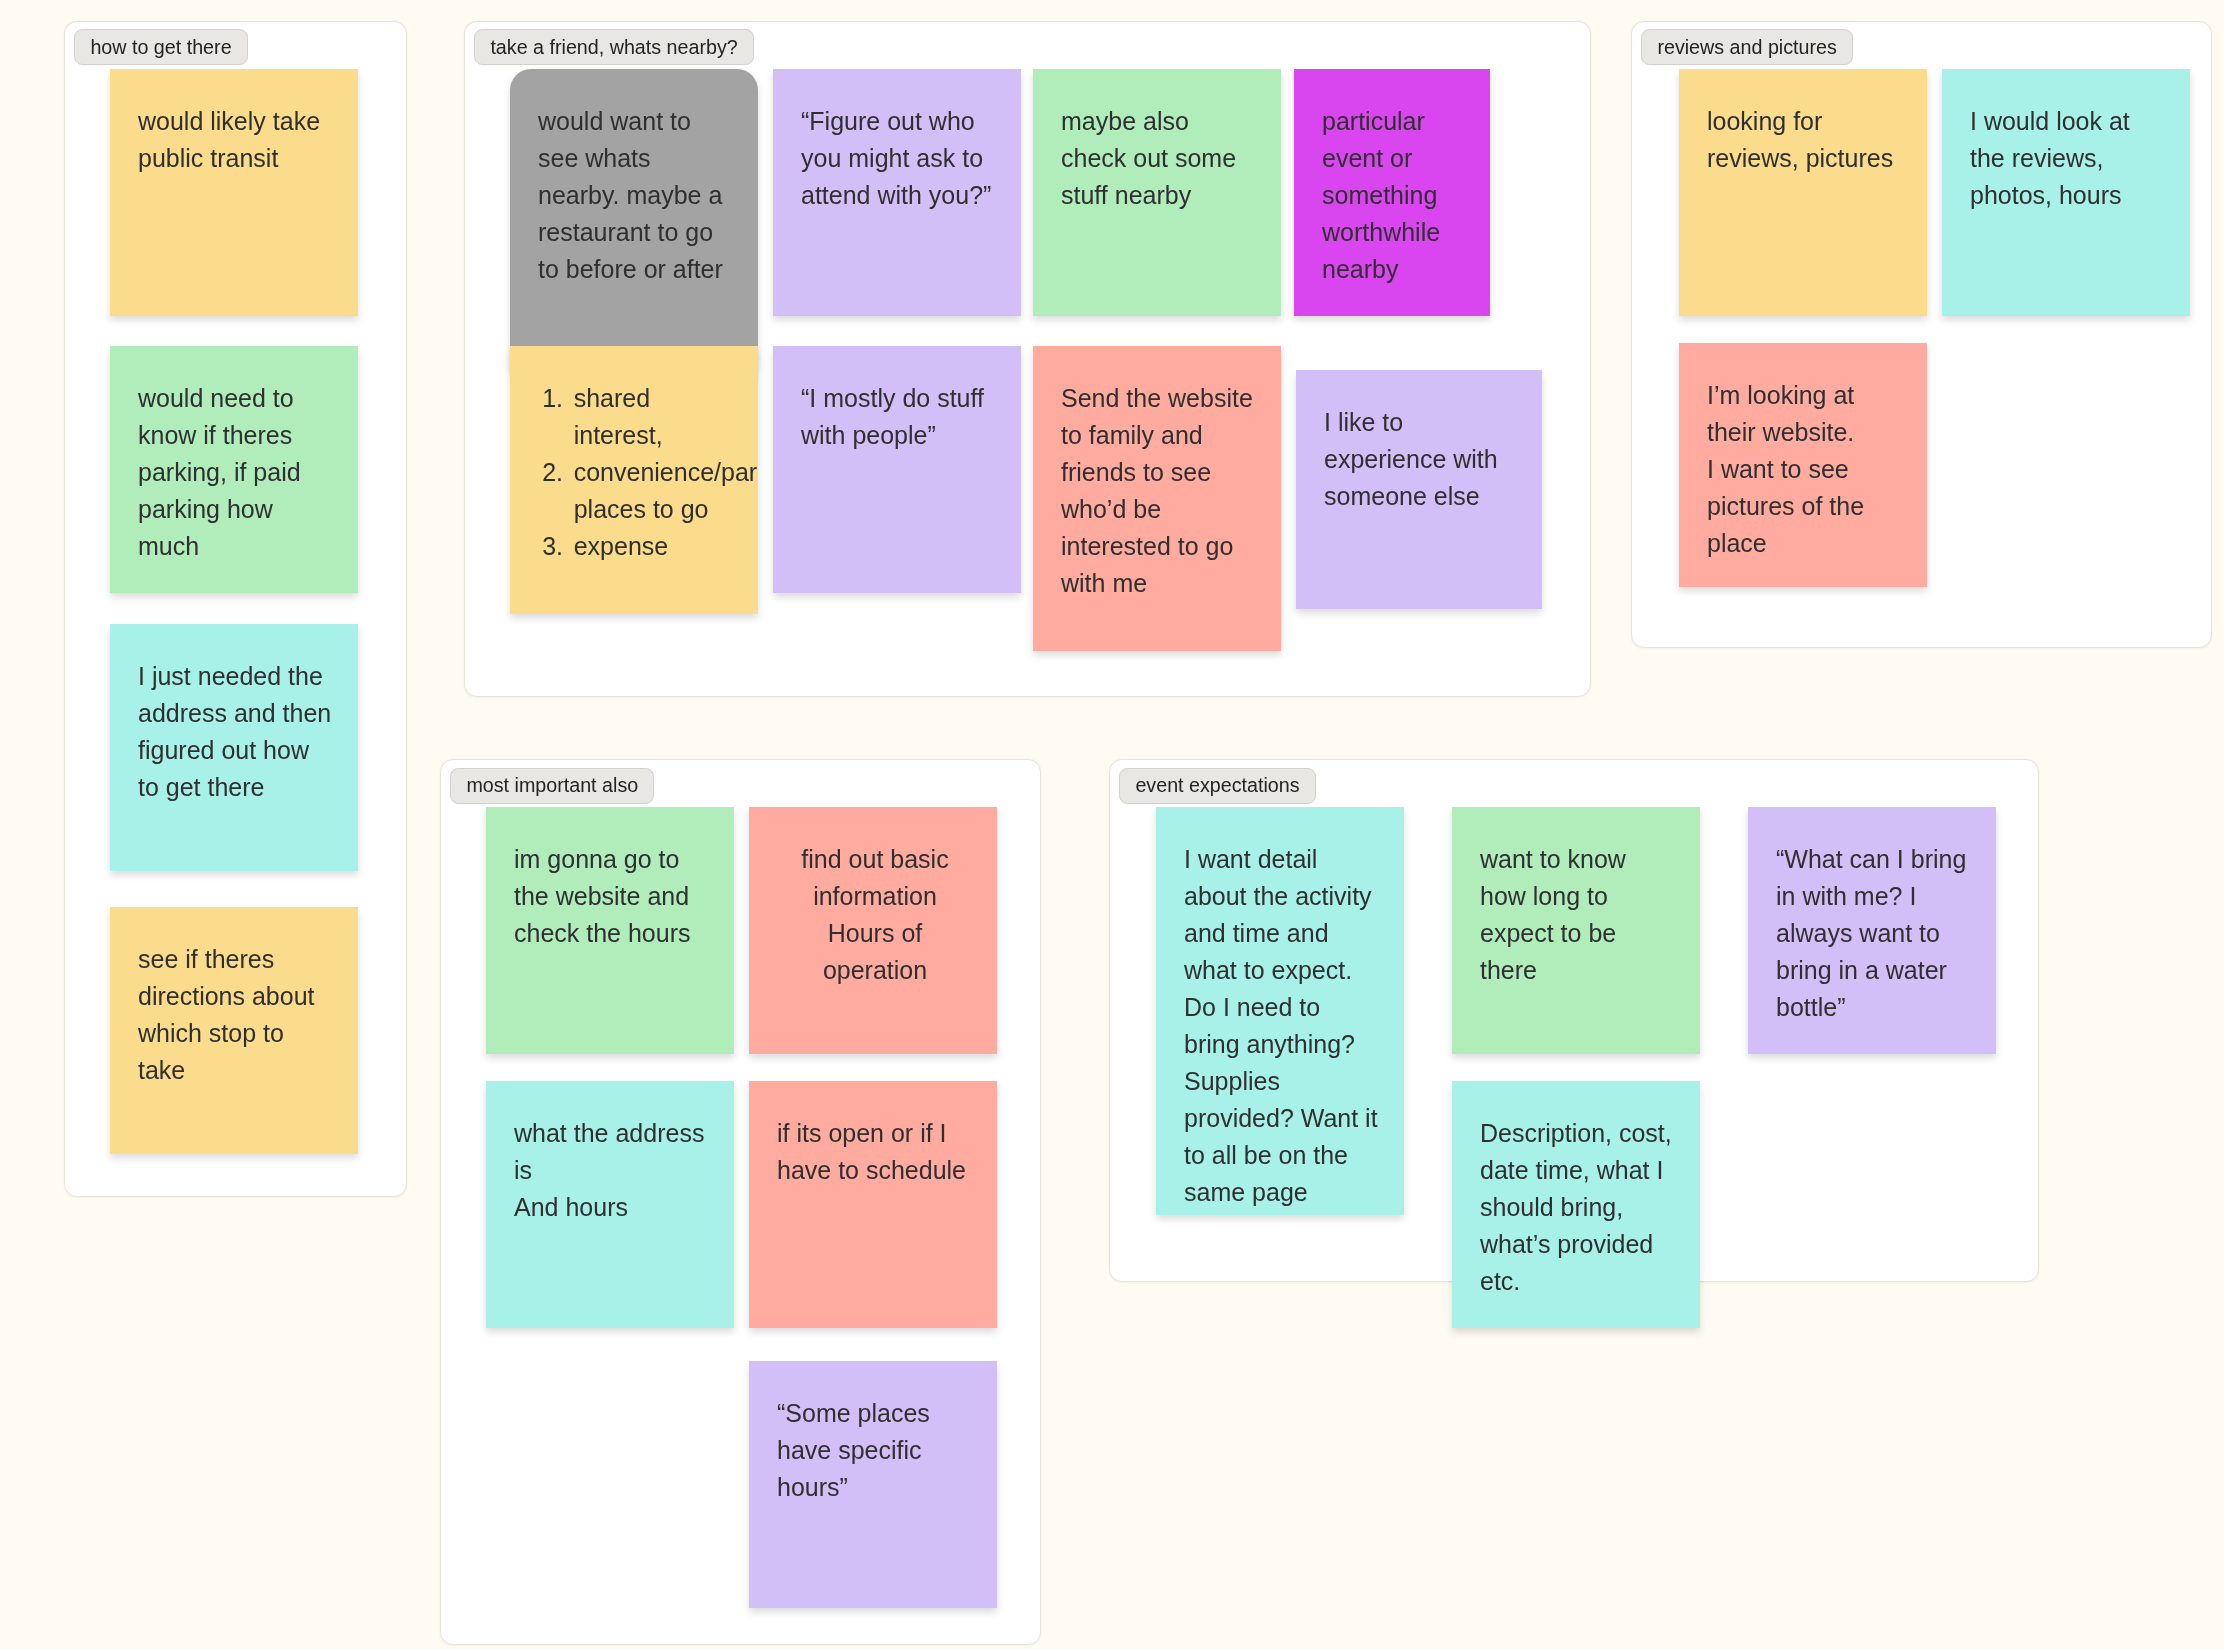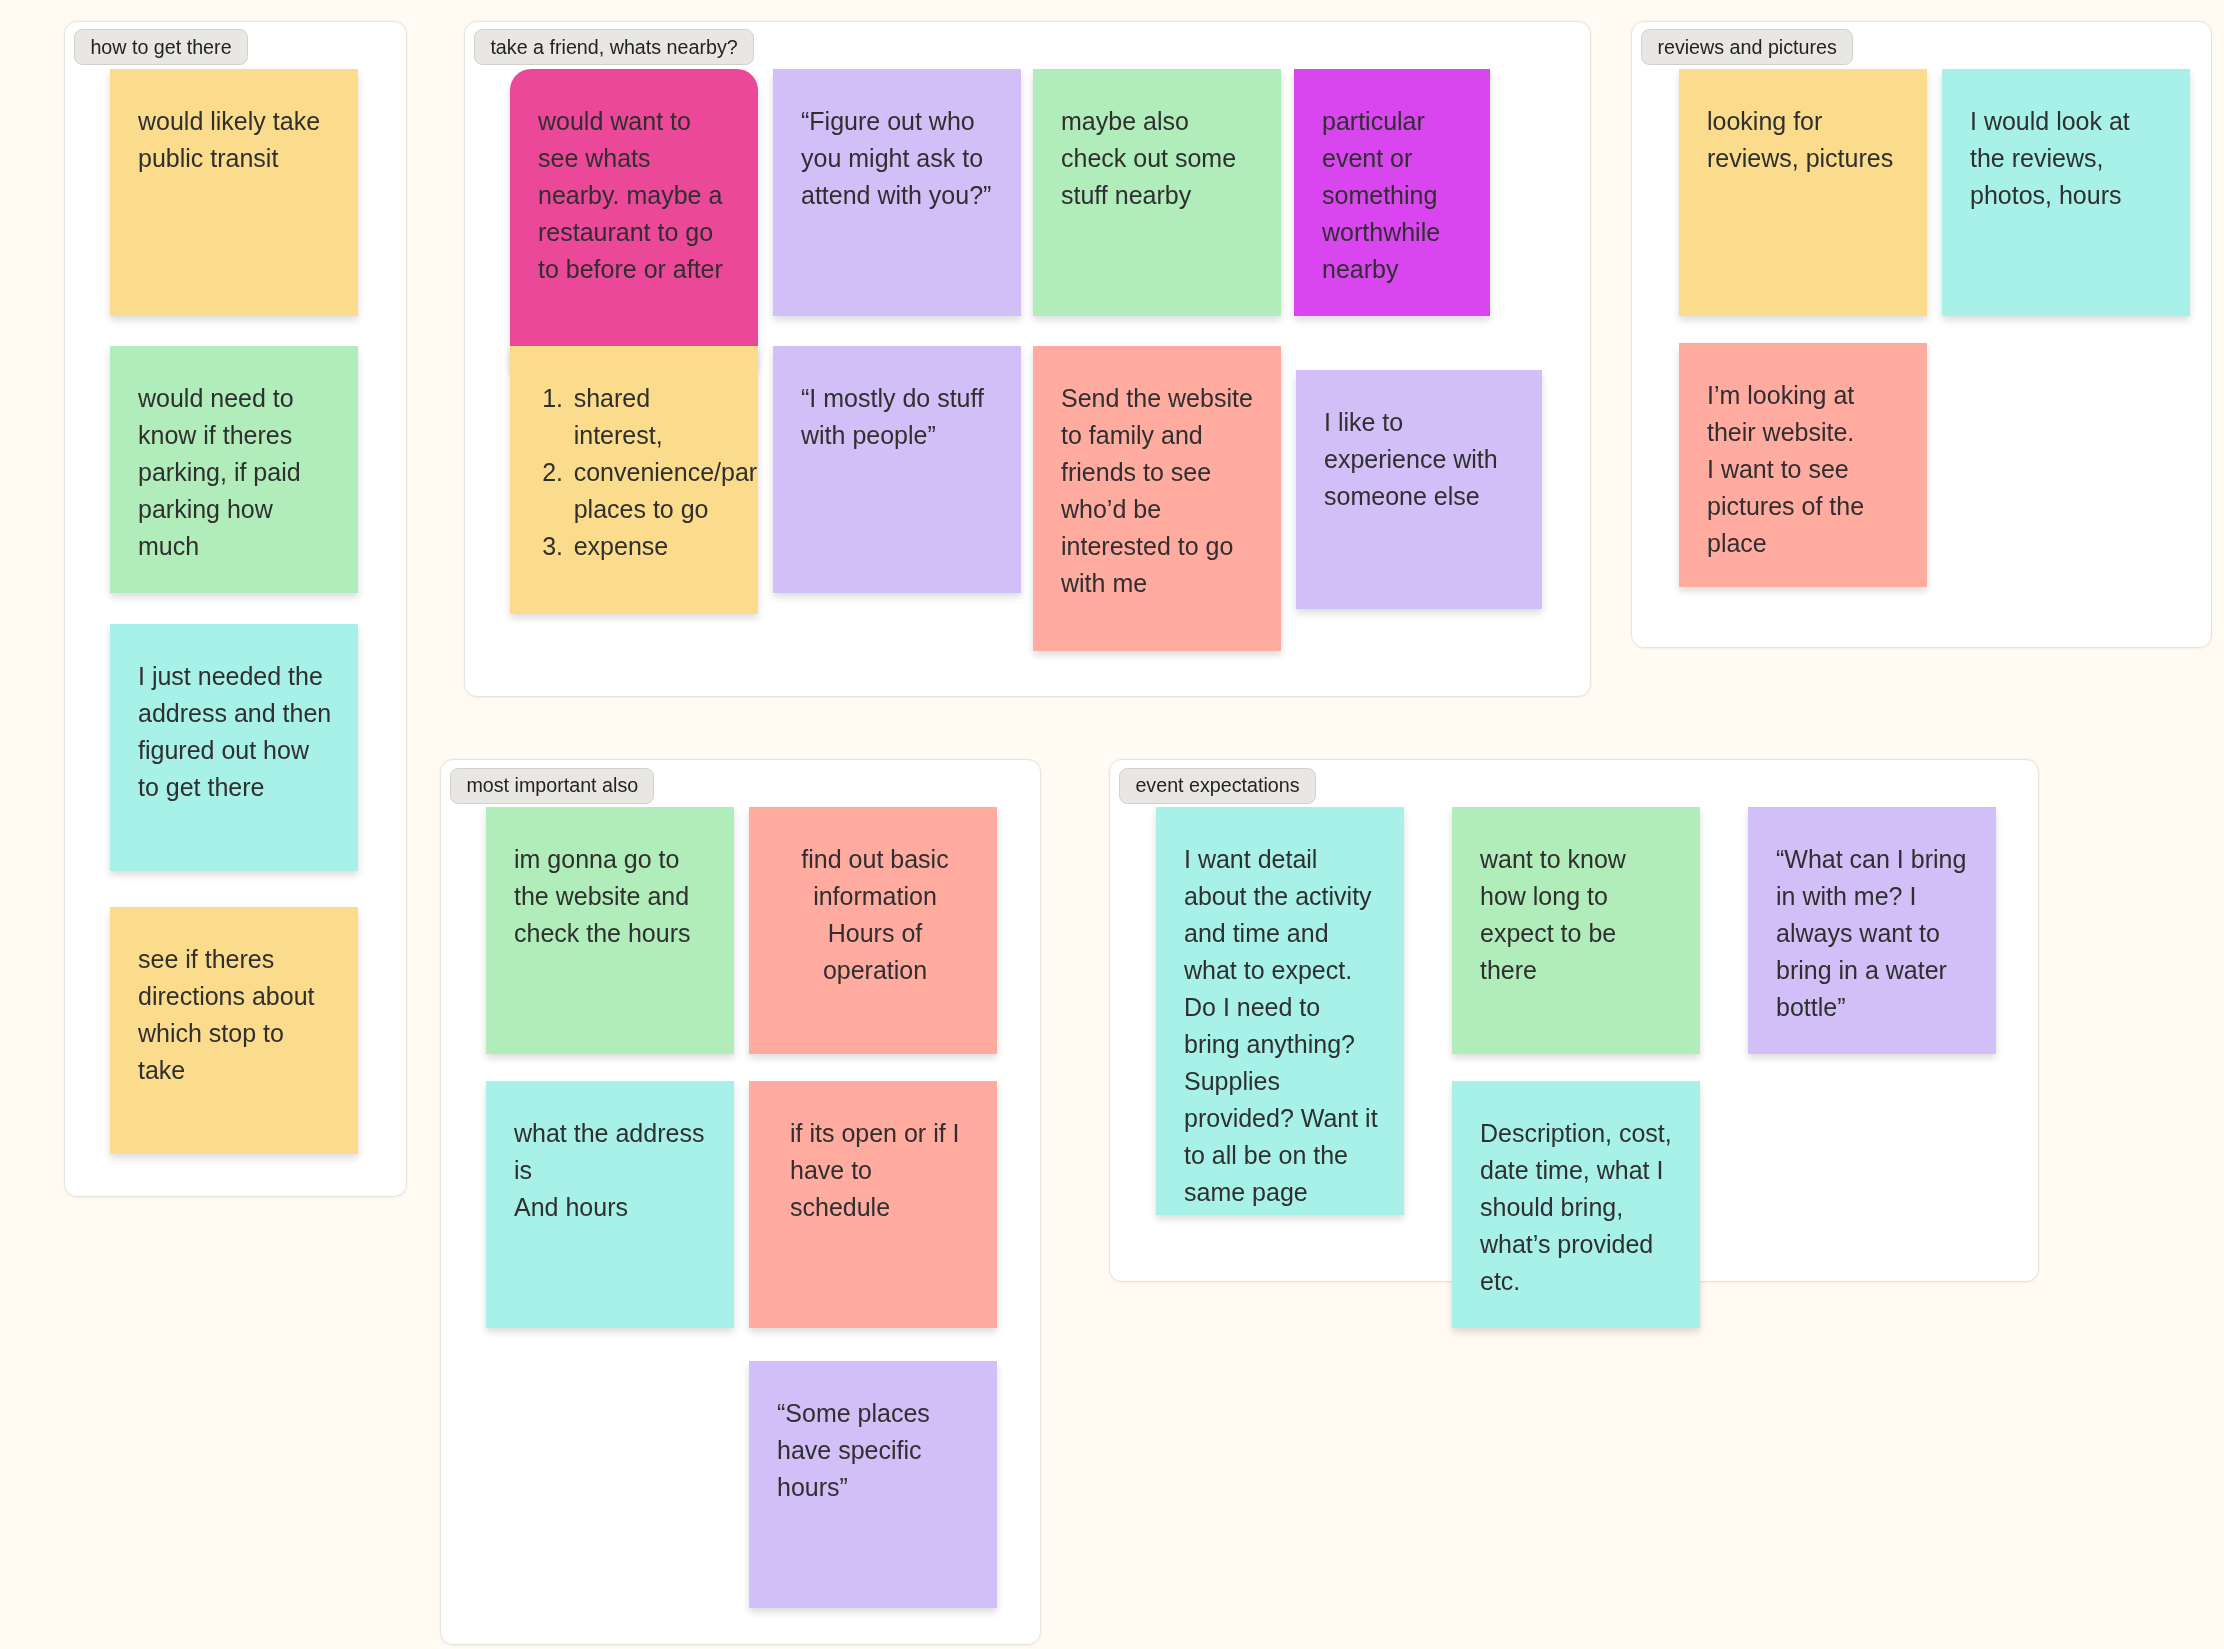--- a/index.html
+++ b/index.html
@@ -62,21 +62,21 @@
       </div>
       <div class="note" style="background: rgb(168, 241, 232); color: rgb(47, 47, 47); left: 45px; top: 602px; width: 248px; height: 247px;">
         <div class="note-text">I just needed the address and then figured out how to get there</div>
       </div>
       <div class="note" style="background: rgb(251, 220, 140); color: rgb(47, 47, 47); left: 45px; top: 885px; width: 248px; height: 247px;">
         <div class="note-text">see if theres directions about which stop to take</div>
       </div>
     </div>
     <div class="section" style="left: 440px; top: 20.6px; width: 1127px; height: 676px; margin-left: 24px;">
       <div class="pill">take a friend, whats nearby?</div>
-      <div class="note" style="background: #ec4899; color: rgb(47, 47, 47); left: 45px; top: 47px; width: 248px; height: 311px; border-radius: 21px;">
+      <div class="note" style="background: #a3a3a3; color: rgb(47, 47, 47); left: 45px; top: 47px; width: 248px; height: 311px; border-radius: 21px;">
         <div class="note-text">would want to see whats nearby. maybe a restaurant to go to before or after</div>
       </div>
       <div class="note" style="background: rgb(211, 191, 248); color: rgb(47, 47, 47); left: 308px; top: 47px; width: 248px; height: 247px;">
         <div class="note-text">“Figure out who you might ask to attend with you?”</div>
       </div>
       <div class="note" style="background: rgb(176, 237, 187); color: rgb(47, 47, 47); left: 568px; top: 47px; width: 248px; height: 247px;">
         <div class="note-text">maybe also check out some stuff nearby</div>
       </div>
       <div class="note" style="background: #d946ef; color: rgb(47, 47, 47); left: 829px; top: 47px; width: 196px; height: 247px;">
         <div class="note-text">particular event or something worthwhile nearby</div>
@@ -117,21 +117,21 @@
         <div class="note-text">im gonna go to the website and check the hours</div>
       </div>
       <div class="note" style="background: rgb(255, 171, 160); color: rgb(47, 47, 47); left: 308px; top: 47px; width: 248px; height: 247px; text-align: center;">
         <div class="note-text">find out basic information
 Hours of operation</div>
       </div>
       <div class="note" style="background: rgb(168, 241, 232); color: rgb(47, 47, 47); left: 45px; top: 321px; width: 248px; height: 247px;">
         <div class="note-text">what the address is
 And hours</div>
       </div>
-      <div class="note" style="background: rgb(255, 171, 160); color: rgb(47, 47, 47); left: 308px; top: 321px; width: 248px; height: 247px; padding-left: 13px;">
+      <div class="note" style="background: rgb(255, 171, 160); color: rgb(47, 47, 47); left: 308px; top: 321px; width: 248px; height: 247px;">
         <div class="note-text">if its open or if I have to schedule</div>
       </div>
       <div class="note" style="background: rgb(211, 191, 248); color: rgb(47, 47, 47); left: 308px; top: 601px; width: 248px; height: 247px;">
         <div class="note-text">“Some places have specific hours”</div>
       </div>
     </div>
     <div class="section" style="left: 1109px; top: 759px; width: 930px; height: 523px;">
       <div class="pill">event expectations</div>
       <div class="note" style="background: rgb(168, 241, 232); color: rgb(47, 47, 47); left: 46px; top: 47px; width: 248px; height: 408px;">
         <div class="note-text">I want detail about the activity and time and what to expect. Do I need to bring anything? Supplies provided? Want it to all be on the same page</div>

